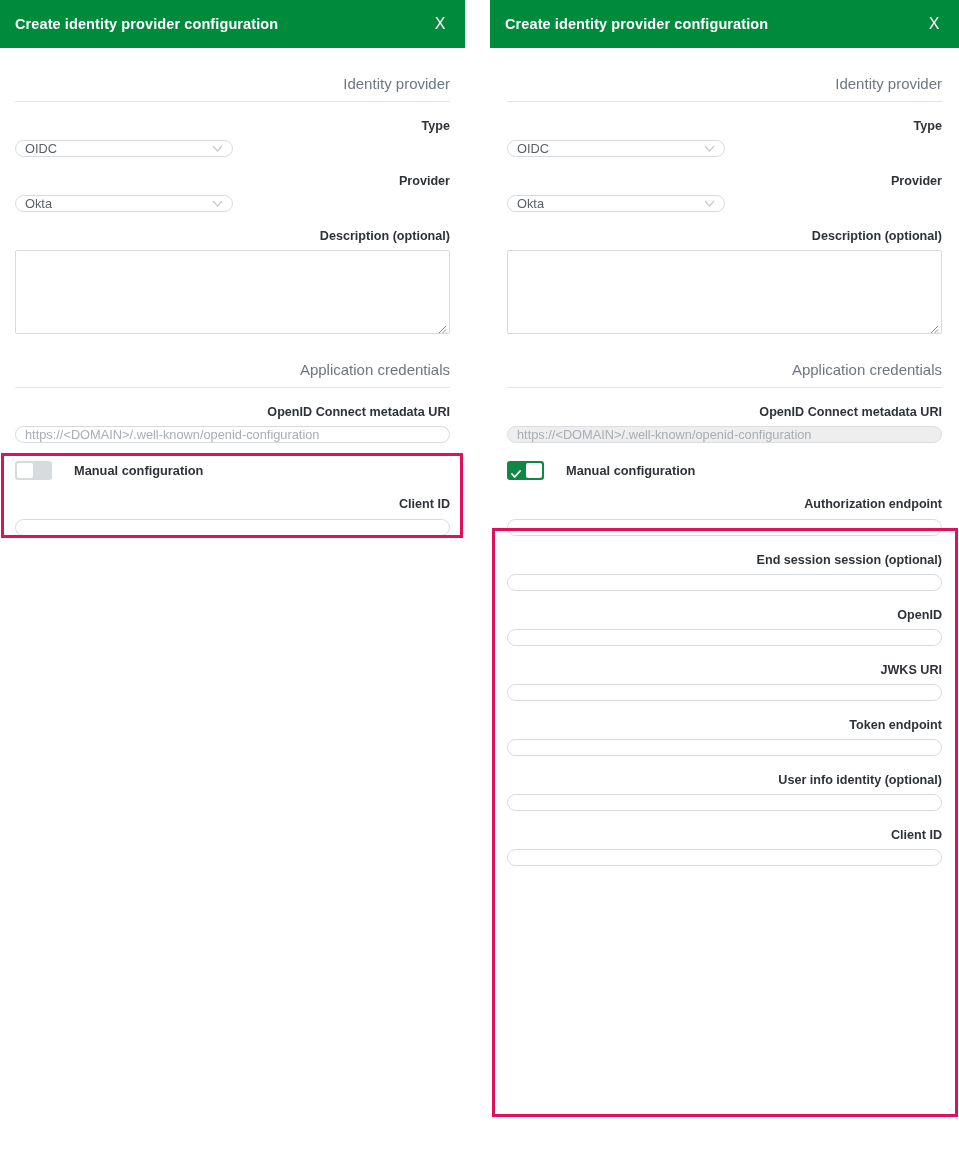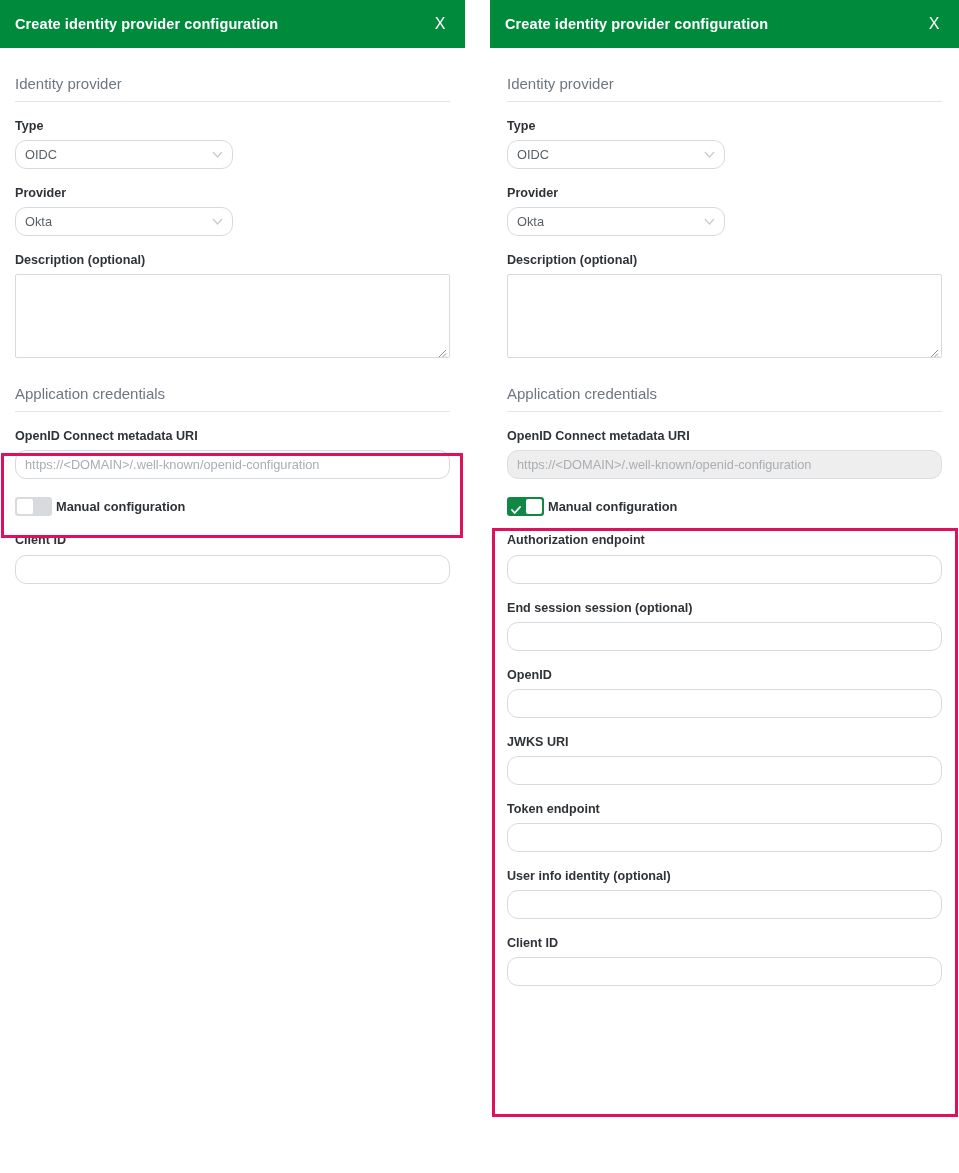--- a/index.html
+++ b/index.html
@@ -54,20 +54,21 @@
     line-height: 1;
     cursor: pointer;
     user-select: none;
     flex: 0 0 auto;
   }
 
   
   .panel-body {
     padding: 0 15px;
     position: relative;
+    text-align: right;
   }
   .panel-right .panel-body { padding: 0 17px 0 17px; }
 
   
   .section {
     font-size: 15px;
     color: #6e7781;
     font-weight: 400;
     padding-top: 27px;
     padding-bottom: 9px;
@@ -79,21 +80,21 @@
   .field { padding-top: 17px; }
   .field-label {
     font-size: 12.6px;
     font-weight: bold;
     color: #2f3338;
     margin-bottom: 6px;
     line-height: 1.2;
   }
   .ctl {
     width: 100%;
-    height: 29px;
+    height: 17px;
     border: 1px solid #d7dadd;
     border-radius: 11px;
     background: #ffffff;
     font-size: 12.8px;
     color: #3b4046;
     padding: 0 9px;
     display: flex;
     align-items: center;
     font-family: "Liberation Sans", sans-serif;
   }
@@ -128,21 +129,21 @@
     position: absolute;
     right: 2px; bottom: 2px;
     width: 11px; height: 11px;
   }
 
   
   .toggle-row {
     display: flex;
     align-items: center;
     padding-top: 18px;
-    gap: 4px;
+    gap: 22px;
   }
   .toggle {
     width: 37px; height: 19px;
     border-radius: 3px;
     position: relative;
     flex: 0 0 auto;
     cursor: pointer;
   }
   .toggle.off { background: #d8dbde; }
   .toggle.on  { background: #118744; }

